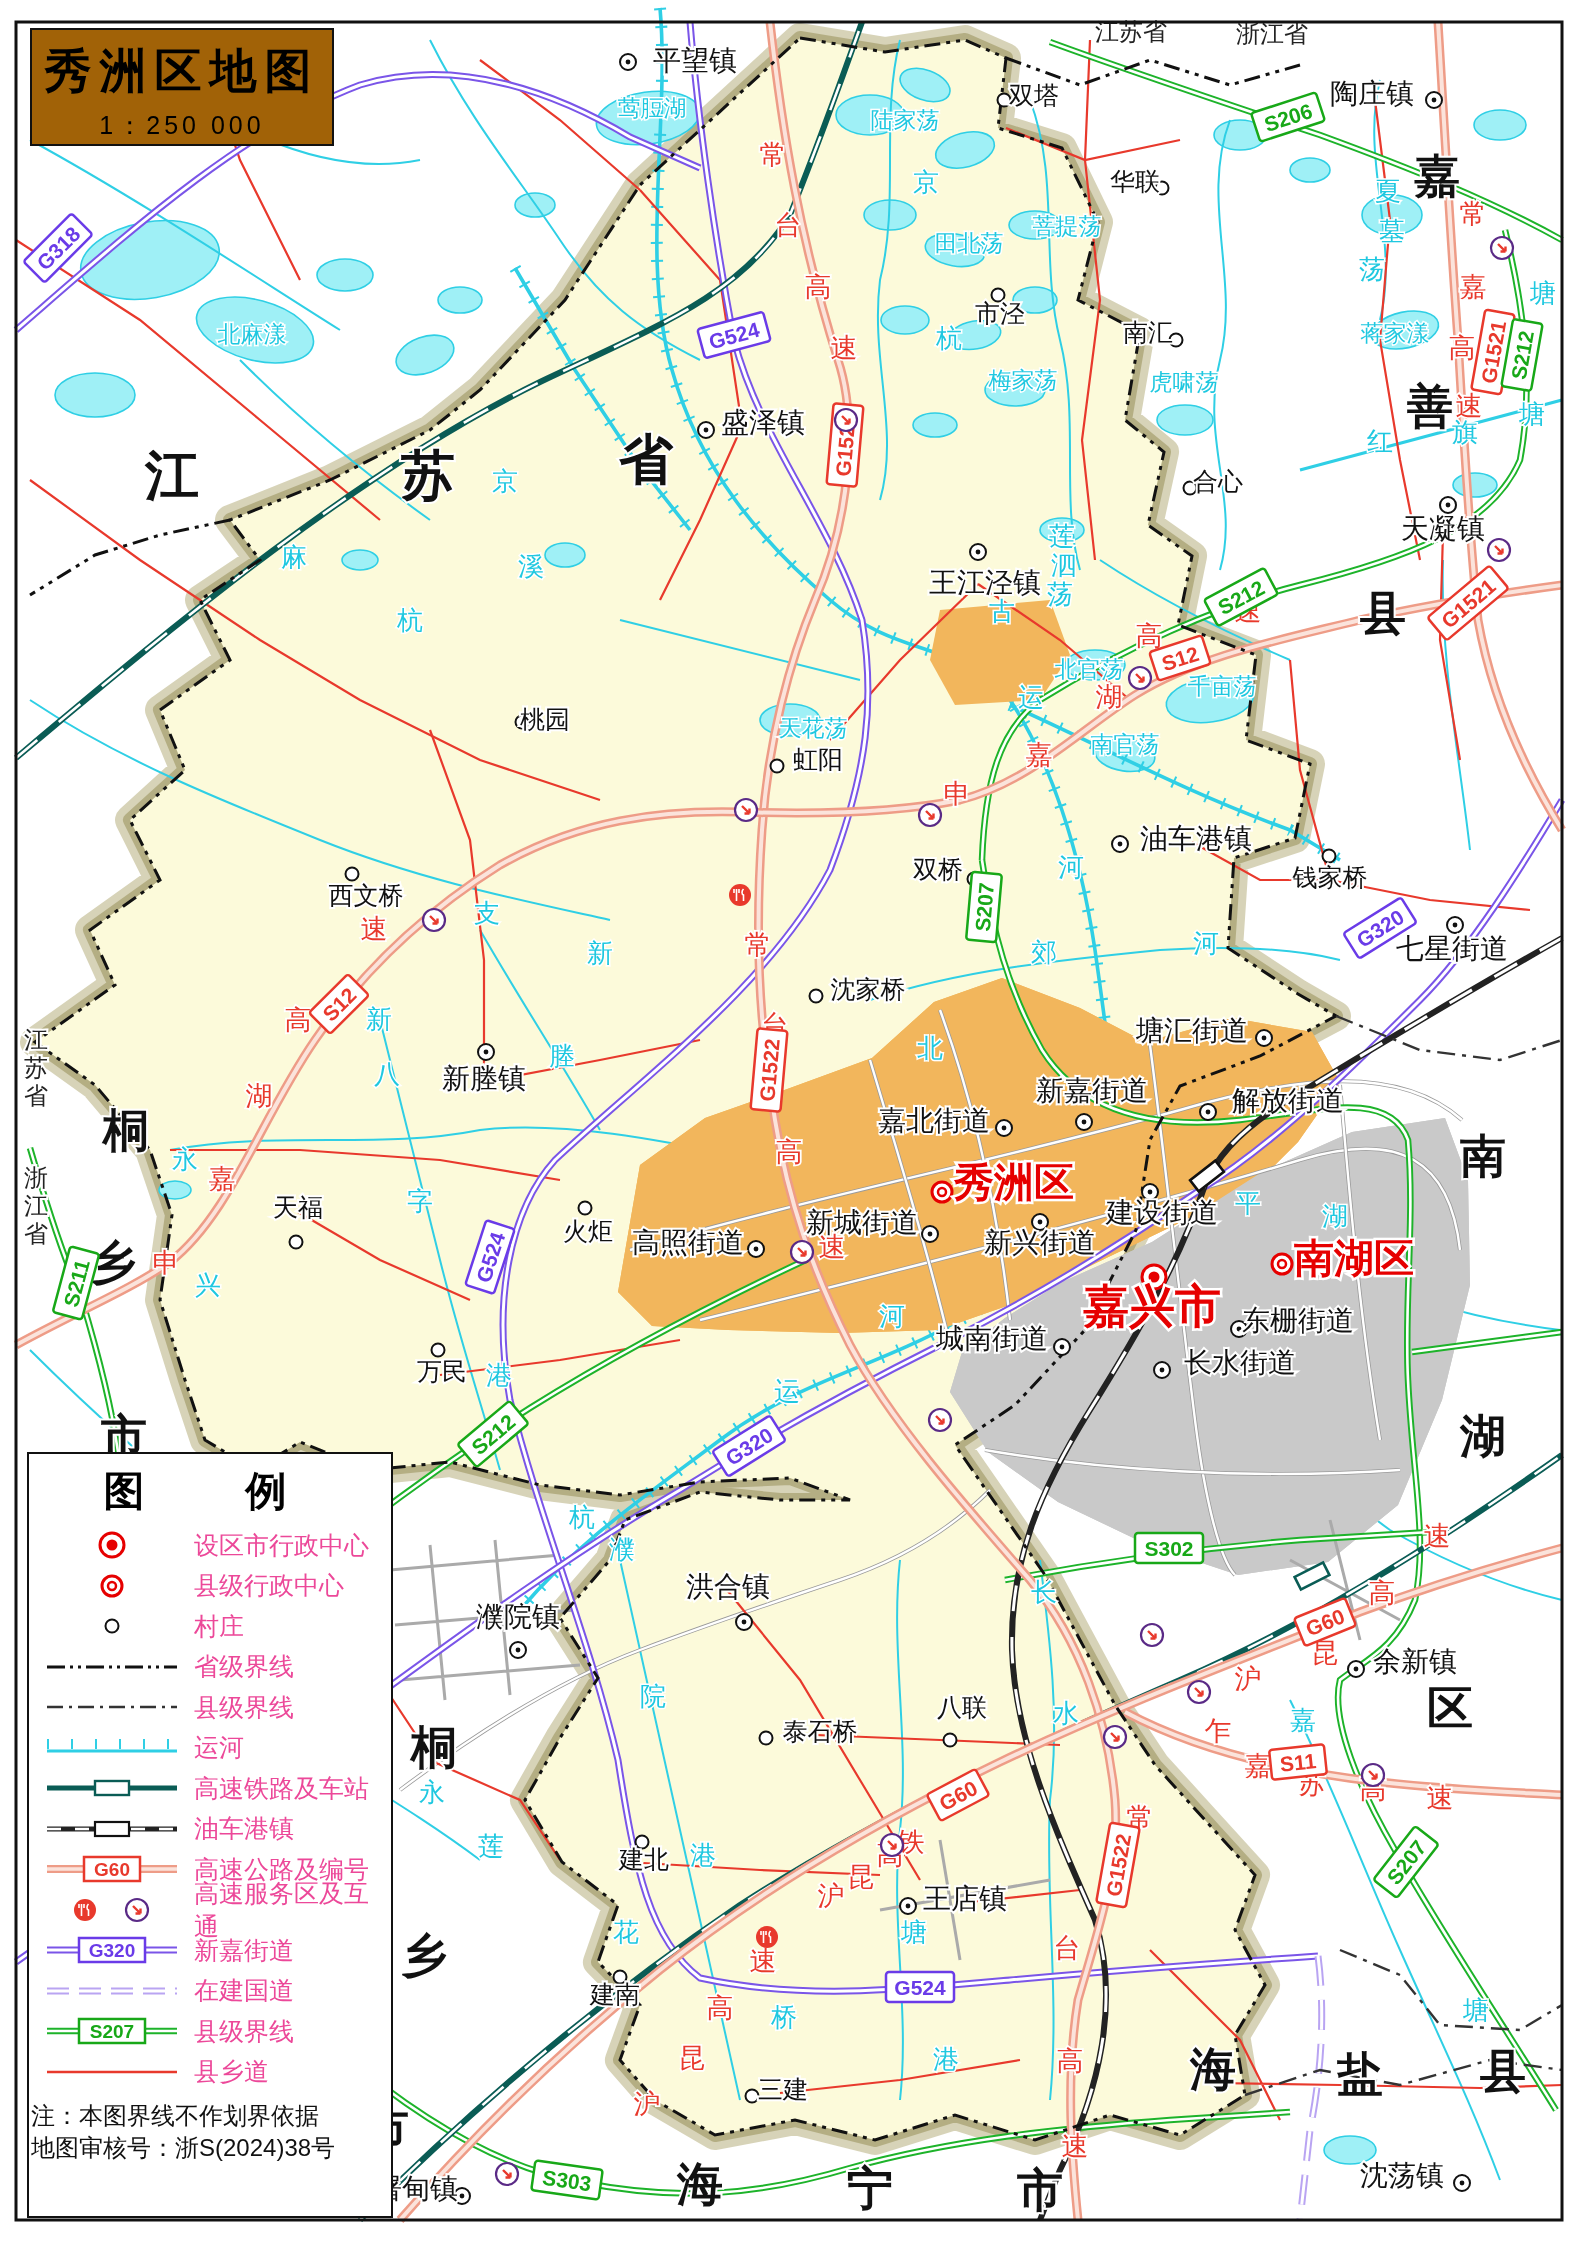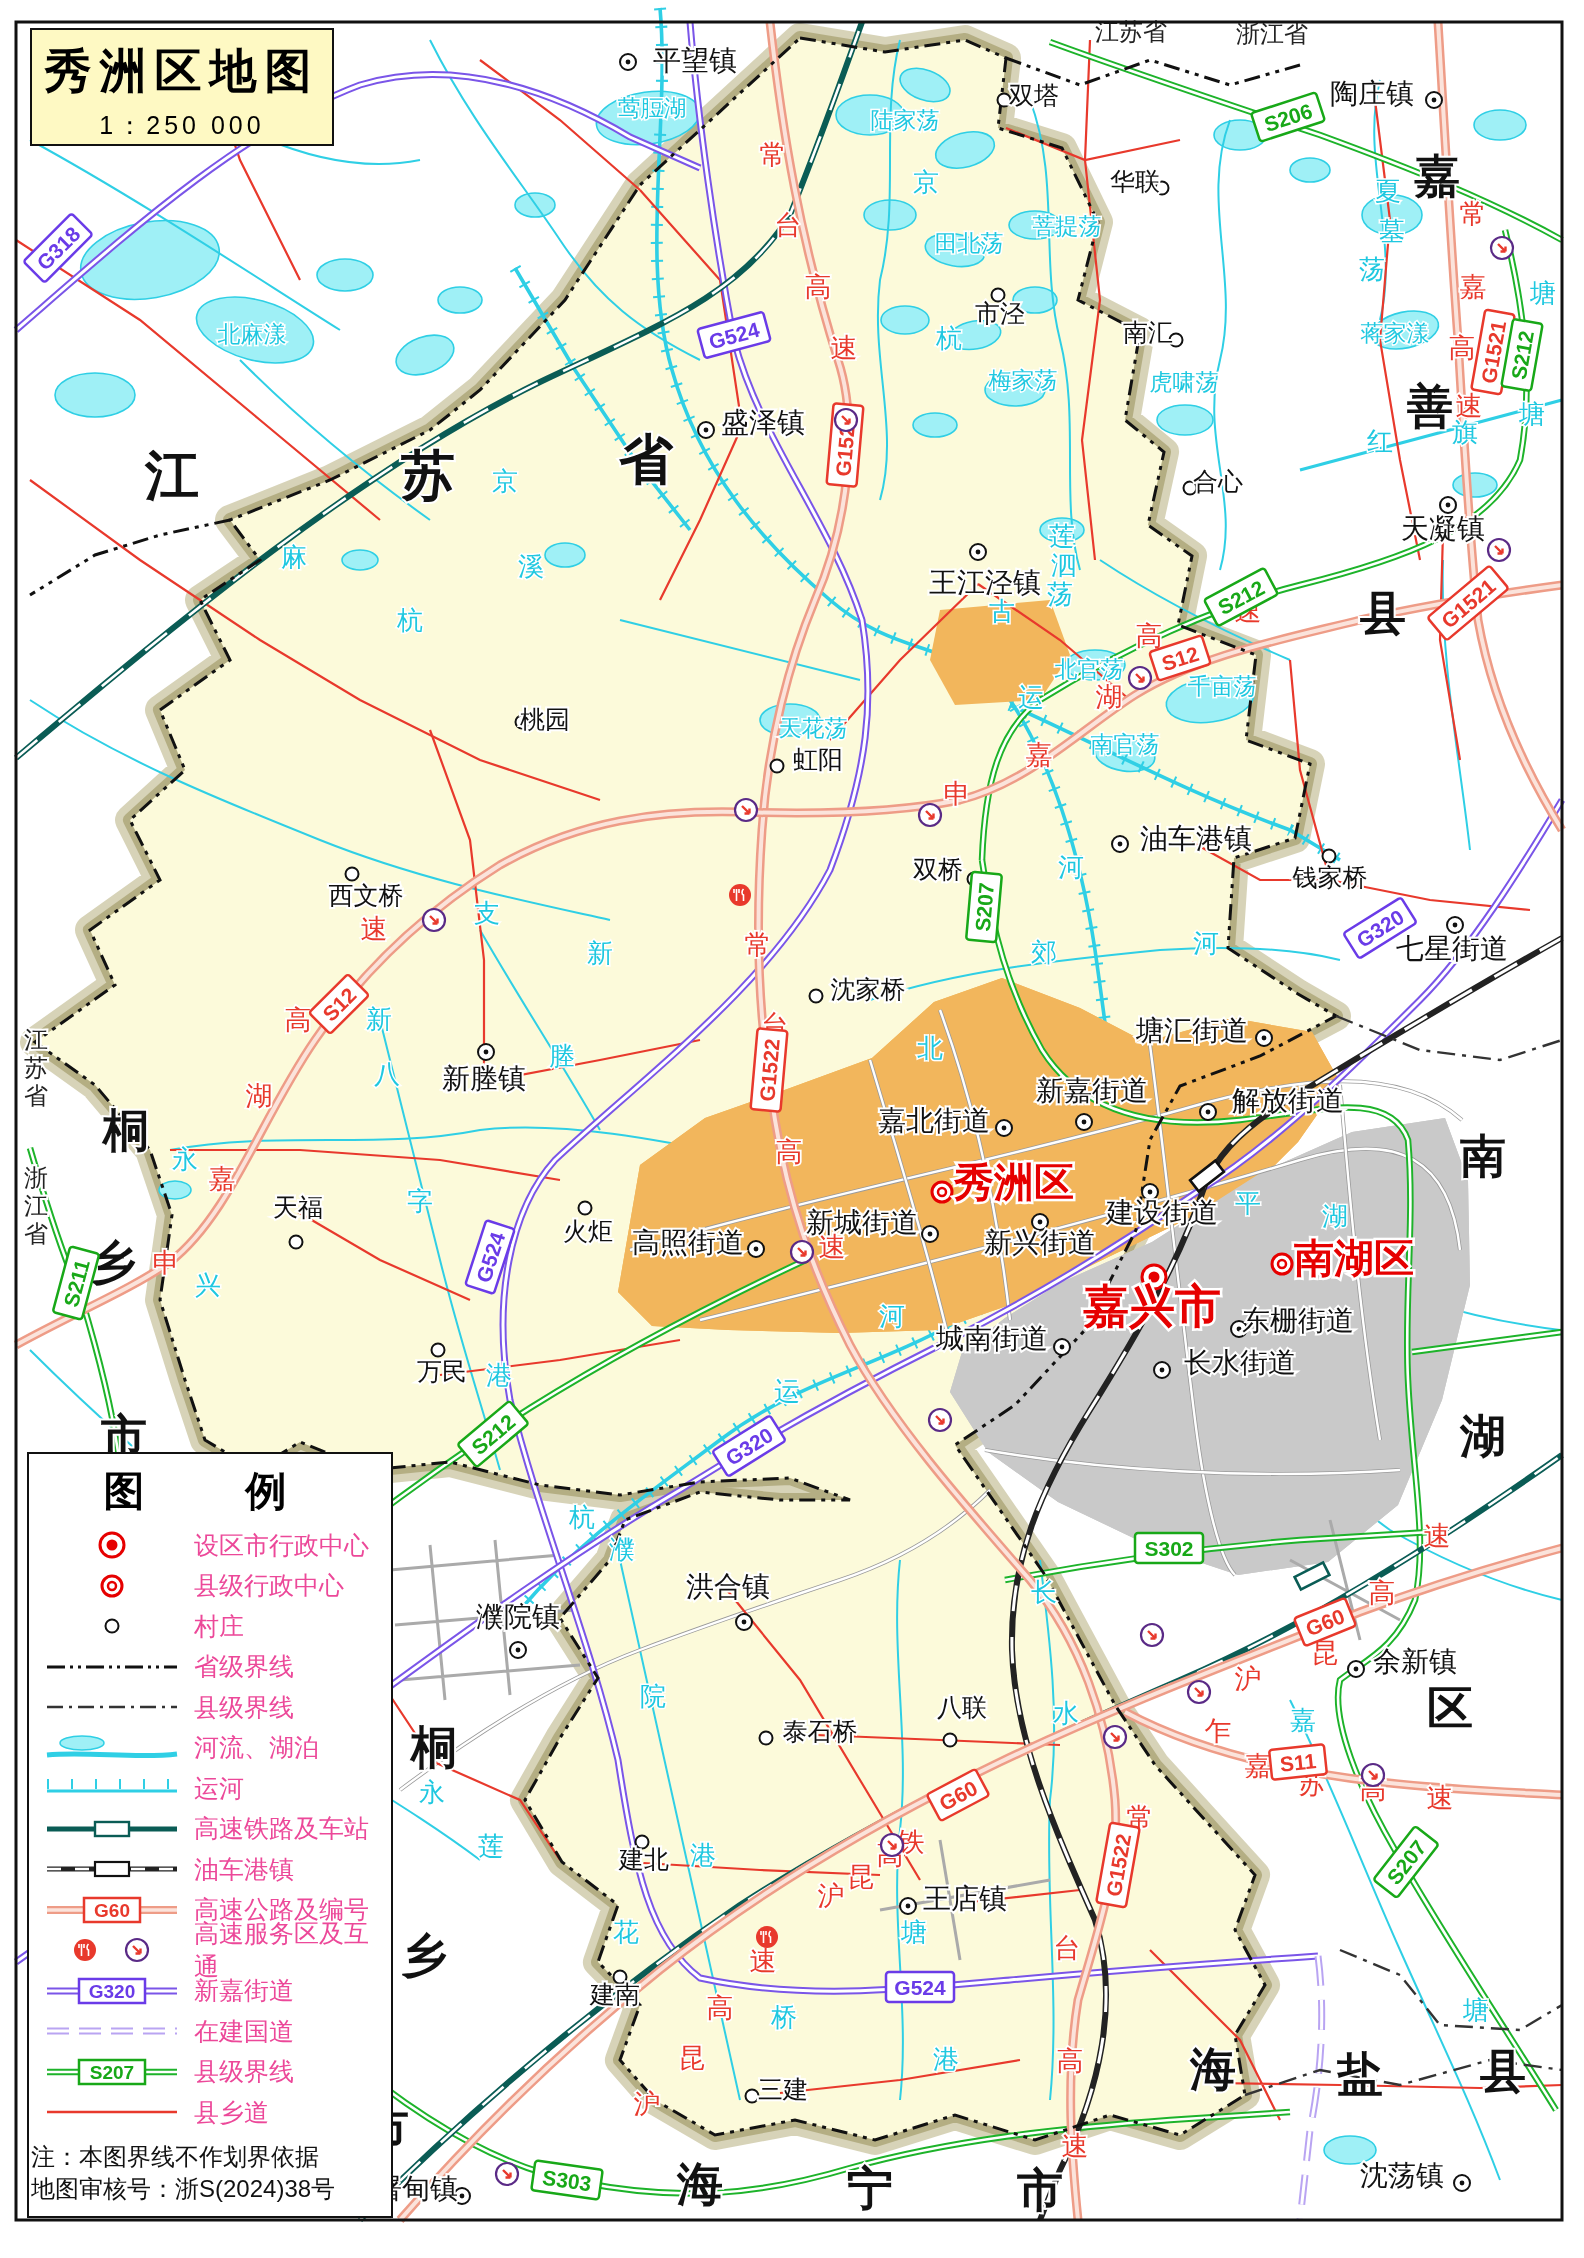--- a/index.html
+++ b/index.html
@@ -51,21 +51,21 @@
   .t-waterch{font-size:26px;fill:#1FC8E0;stroke-width:3px;}
   .t-road{font-size:27px;fill:#E8392C;stroke-width:3.5px;}
   .badge-e rect{fill:#fff;stroke:#E8392C;stroke-width:2.5;}
   .badge-e text{fill:#E8392C;}
   .badge-n rect{fill:#fff;stroke:#6A3BE8;stroke-width:2.5;}
   .badge-n text{fill:#6A3BE8;}
   .badge-p rect{fill:#fff;stroke:#18A818;stroke-width:2.5;}
   .badge-p text{fill:#18A818;}
   .badge text{font-family:"Liberation Sans",sans-serif;font-size:21px;font-weight:bold;text-anchor:middle;}
   
-  #titlebox{position:absolute;left:30px;top:28px;width:300px;height:114px;background:#fef9c3;
+  #titlebox{position:absolute;left:30px;top:28px;width:300px;height:114px;background:#a16207;
     border:2px solid #111;text-align:center;z-index:5;}
   #titlebox .t1{font-size:47px;font-weight:bold;letter-spacing:8px;margin-top:10px;font-family:"Liberation Sans",sans-serif;}
   #titlebox .t2{font-size:25px;letter-spacing:4px;margin-top:6px;font-family:"Liberation Sans",sans-serif;}
   #legendbox{position:absolute;left:27px;top:1452px;width:366px;height:766px;background:#fff;
     border:2px solid #111;z-index:5;box-sizing:border-box;padding:8px 0 0 0;}
   #legendbox .lt{text-align:center;font-size:41px;font-weight:bold;letter-spacing:30px;margin:2px 0 6px 0;}
   .lrow{display:flex;align-items:center;height:40.5px;}
   .lrow .sym{width:165px;flex:0 0 165px;display:flex;justify-content:center;}
   .lrow .lab{font-size:25px;color:#ec4899;}
   .lnotes{margin-top:8px;padding-left:2px;}
@@ -880,29 +880,20 @@
           <div class="sym">
             <svg width="150" height="30" viewBox="0 0 150 30">
               <path d="M10,15 H140" stroke="#333" stroke-width="2.4" stroke-dasharray="16 6 3 6"></path>
             </svg>
           </div>
           <div class="lab">县级界线</div>
         </div>
         <div class="lrow">
           <div class="sym">
             <svg width="150" height="30" viewBox="0 0 150 30">
-              <ellipse cx="45" cy="10" rx="22" ry="7" fill="#9FF0F6" stroke="#2FCFE5" stroke-width="1.5"></ellipse>
-              <path d="M10,22 C50,18 100,26 140,21" stroke="#2FCFE5" stroke-width="5" fill="none"></path>
-            </svg>
-          </div>
-          <div class="lab">河流、湖泊</div>
-        </div>
-        <div class="lrow">
-          <div class="sym">
-            <svg width="150" height="30" viewBox="0 0 150 30">
               <path d="M10,18 H140" stroke="#2FCFE5" stroke-width="3"></path>
               <path d="M10,11 H140" stroke="#2FCFE5" stroke-width="10" stroke-dasharray="2 22"></path>
             </svg>
           </div>
           <div class="lab">运河</div>
         </div>
         <div class="lrow">
           <div class="sym">
             <svg width="150" height="30" viewBox="0 0 150 30">
               <path d="M10,15 H140" stroke="#0A5C55" stroke-width="5"></path>

